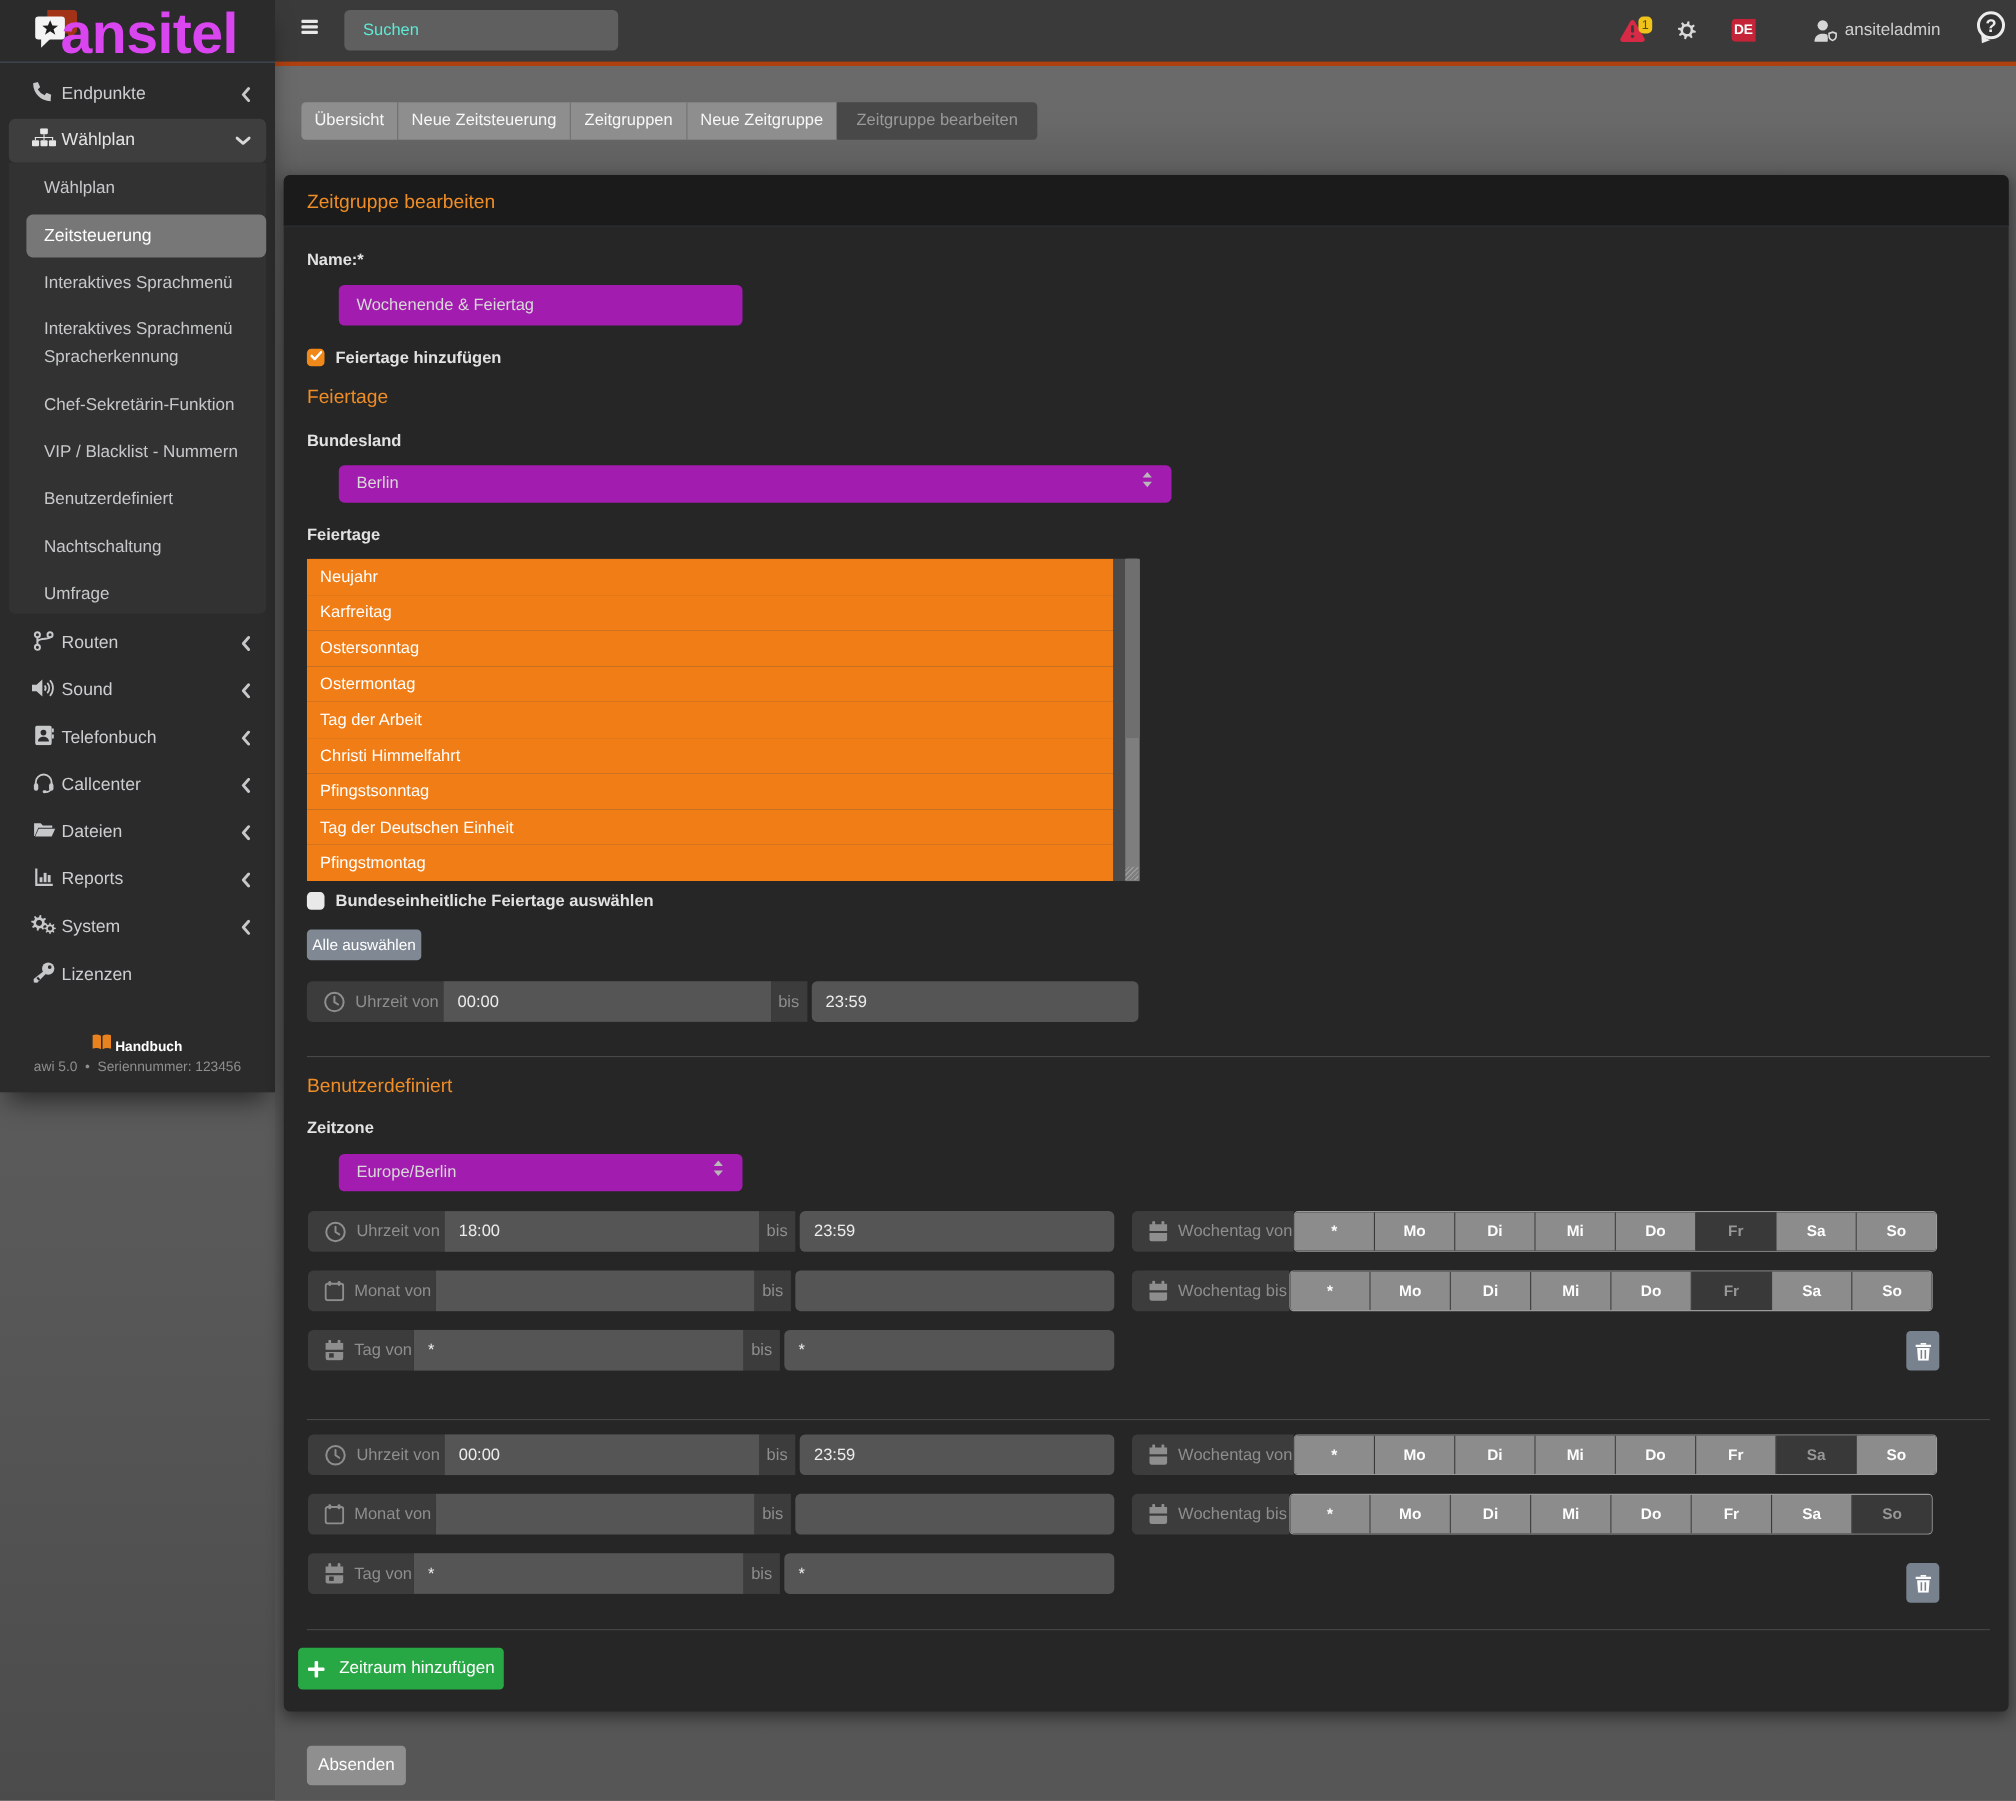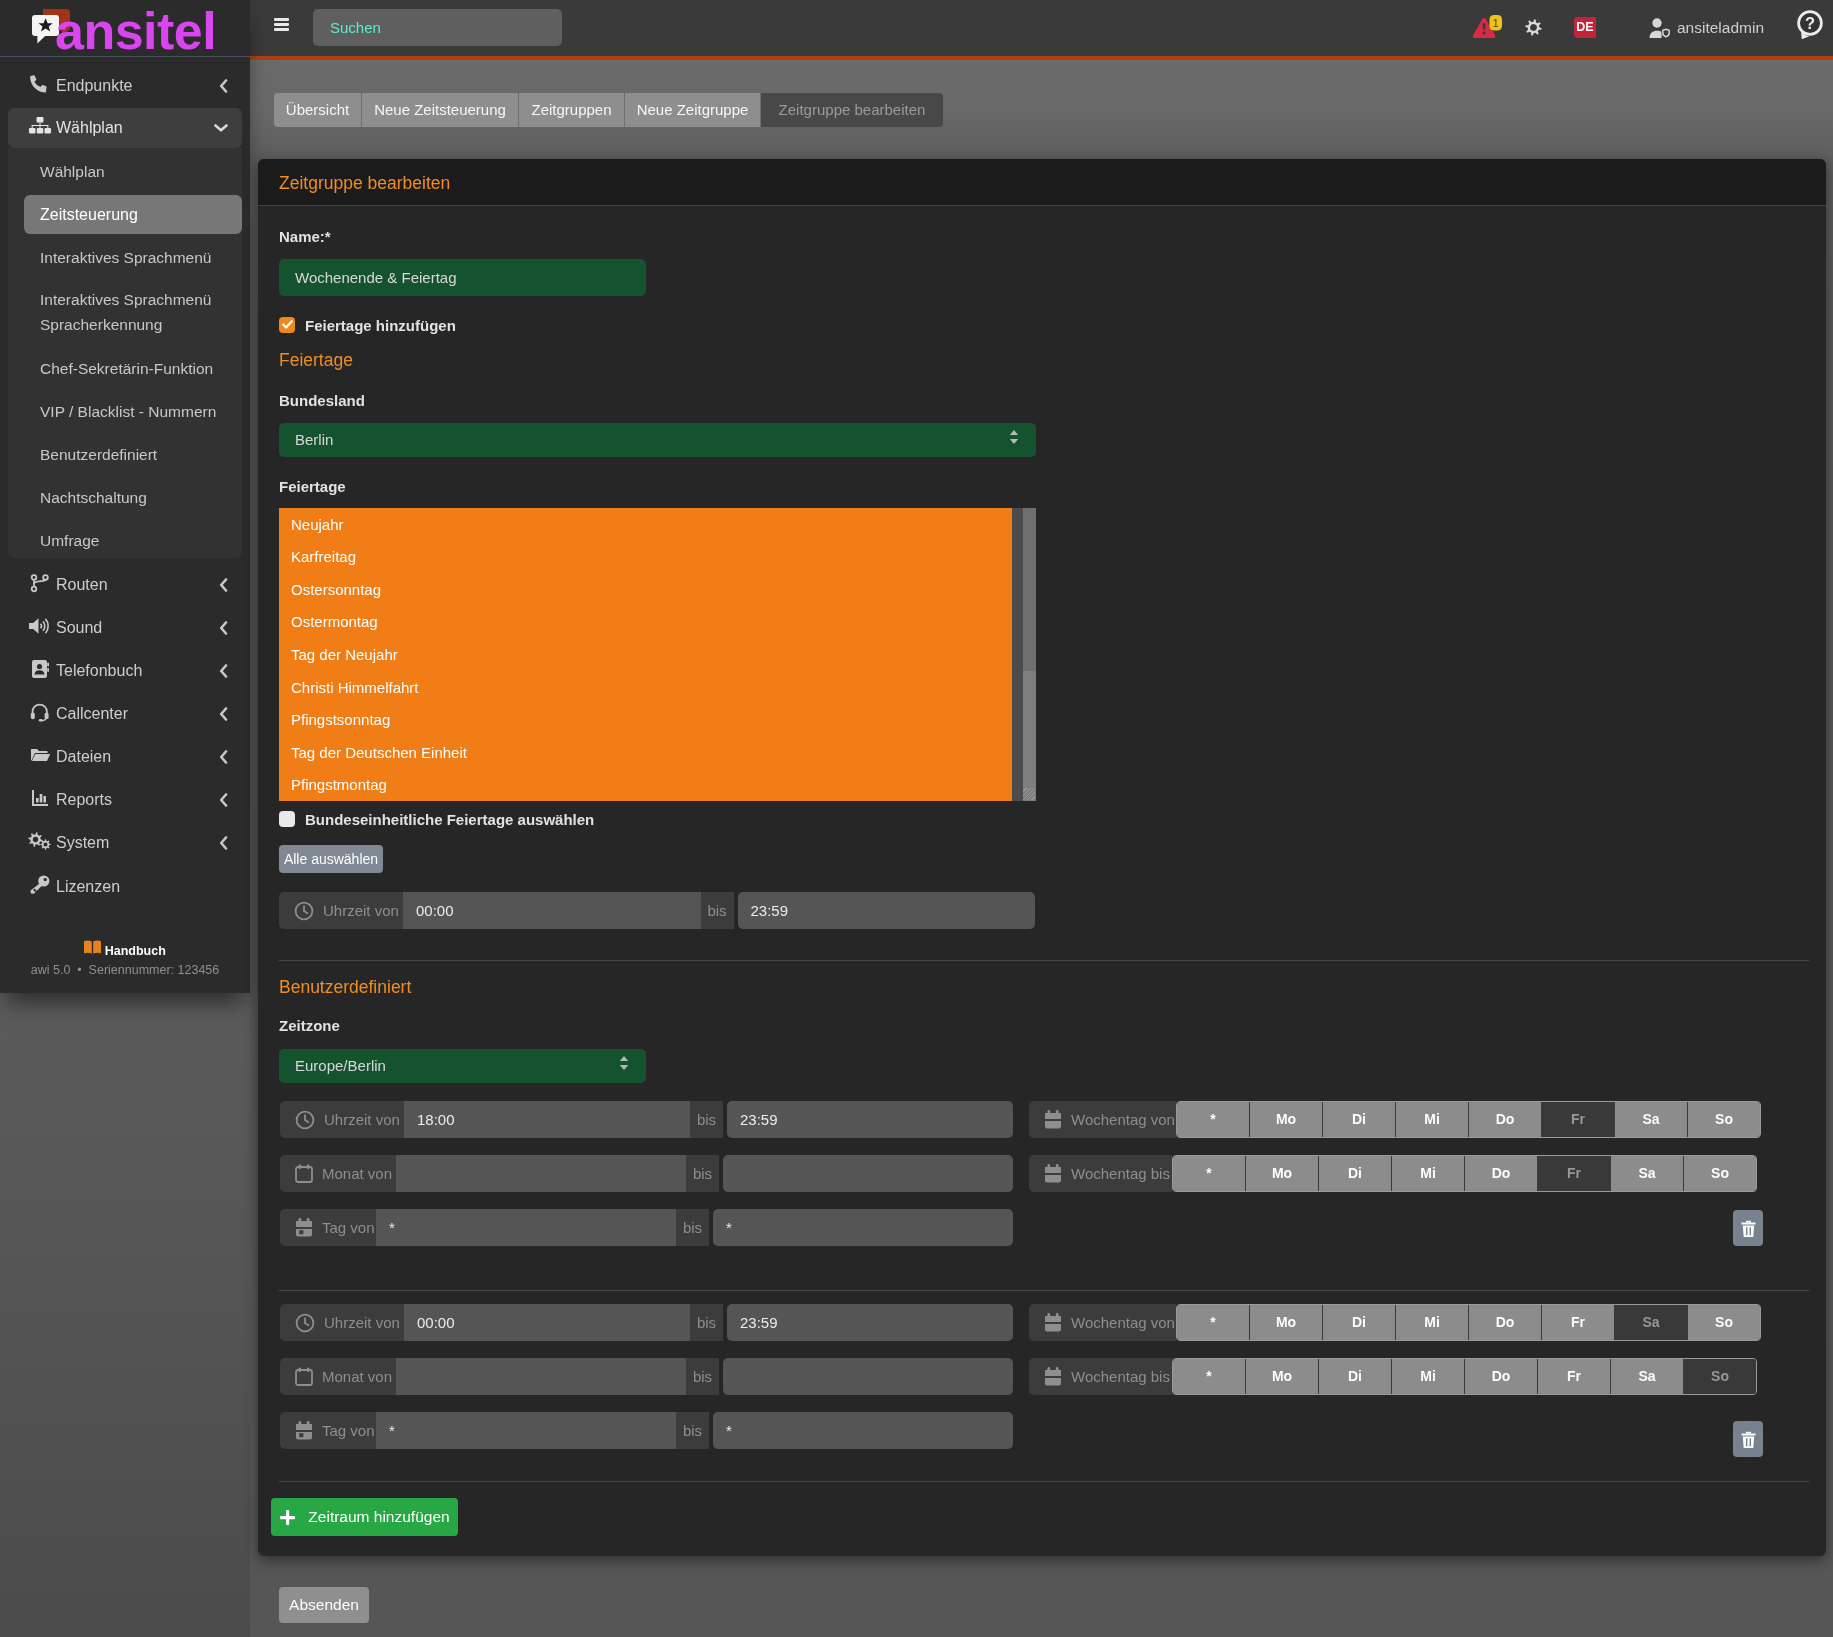--- a/index.html
+++ b/index.html
@@ -45,21 +45,21 @@
 .tab{background:#8e8e8e;color:#f7f7f7;line-height:34px;text-align:center;border-right:1px solid #6f6f6f;}
 .tab:first-child{border-radius:4px 0 0 4px;}
 .tab:last-child{border-radius:0 4px 4px 0;border-right:none;}
 .tab.active{background:#484848;color:#9a9a9a;}
 
 #panel{left:258px;top:159px;width:1568px;height:1397px;background:#262626;border-radius:6px;box-shadow:0 4px 14px rgba(0,0,0,.45);}
 #phead{position:absolute;left:0;top:0;width:100%;height:47px;background:#1b1b1b;border-bottom:1px solid #39414d;border-radius:6px 6px 0 0;color:#ef8d26;font-size:17.5px;line-height:49px;padding-left:21px;}
 .pabs{position:absolute;}
 .label{font-weight:bold;font-size:15px;color:#e2e2e2;}
 .ohead{font-size:17.5px;color:#ef8d26;}
-.input{background:#14532d;border-radius:5px;color:#d8d8d8;font-size:15px;}
+.input{background:#a21caf;border-radius:5px;color:#d8d8d8;font-size:15px;margin-left:29px;}
 .hr{height:1px;background:#484848;}
 
 .igrow{position:absolute;display:flex;height:37px;font-size:15px;}
 .addon{background:#3c3c3c;color:#8e8e8e;display:flex;align-items:center;border-radius:5px 0 0 5px;position:relative;}
 .addon svg{margin-left:15px;flex:none;}
 .addon .at{margin-left:9px;white-space:nowrap;}
 .gin{background:#555555;color:#ececec;display:flex;align-items:center;padding-left:13px;}
 .gin.first{border-radius:0;}
 .bis{background:#3c3c3c;color:#8e8e8e;display:flex;align-items:center;justify-content:center;width:33px;flex:none;}
 .gin.last{border-radius:5px;margin-left:4px;}
@@ -332,21 +332,21 @@
             <path d="M6 15l4.2-5H1.8z"></path>
           </g>
         </svg></span></div>
     <div class="pabs" style="left:21px;top:319px;"><span class="label">Feiertage</span></div>
     <div class="listbox" style="left:21px;top:349px;width:757px;height:293px;">
       <div style="position:absolute;left:0;top:0;width:733px;height:293px;overflow:hidden;">
         <div class="opt">Neujahr</div>
         <div class="opt">Karfreitag</div>
         <div class="opt">Ostersonntag</div>
         <div class="opt">Ostermontag</div>
-        <div class="opt">Tag der Neujahr</div>
+        <div class="opt">Tag der Arbeit</div>
         <div class="opt">Christi Himmelfahrt</div>
         <div class="opt">Pfingstsonntag</div>
         <div class="opt">Tag der Deutschen Einheit</div>
         <div class="opt">Pfingstmontag</div>
       </div>
       <div style="position:absolute;right:0;top:0;width:13px;height:293px;background:#7e7e7e;">
         <div style="position:absolute;left:0px;top:0px;width:13px;height:163px;background:#6f6f6f;border-radius:2px;"></div>
       </div>
       <div style="position:absolute;right:1px;bottom:1px;width:12px;height:12px;background:repeating-linear-gradient(135deg,transparent 0,transparent 2px,#9a9a9a 2px,#9a9a9a 3px);"></div>
     </div>

